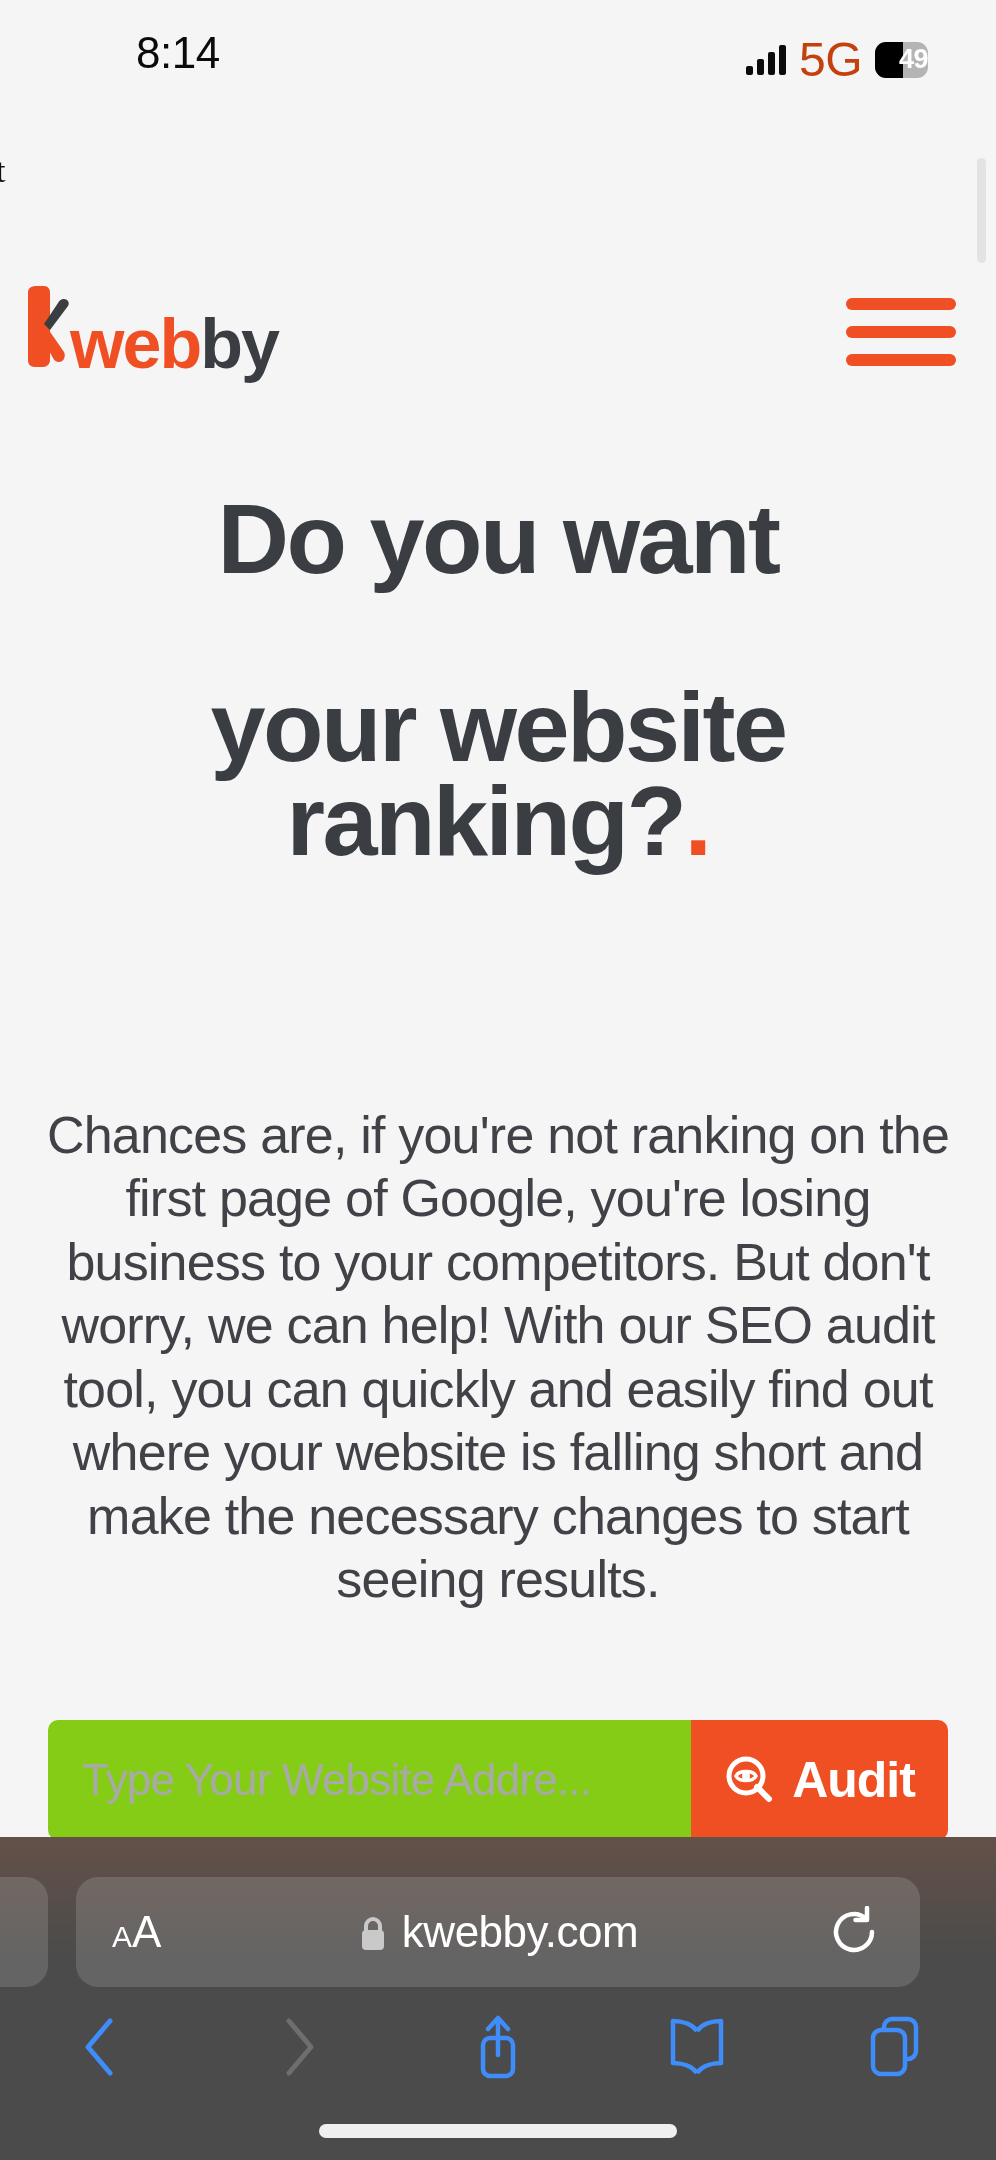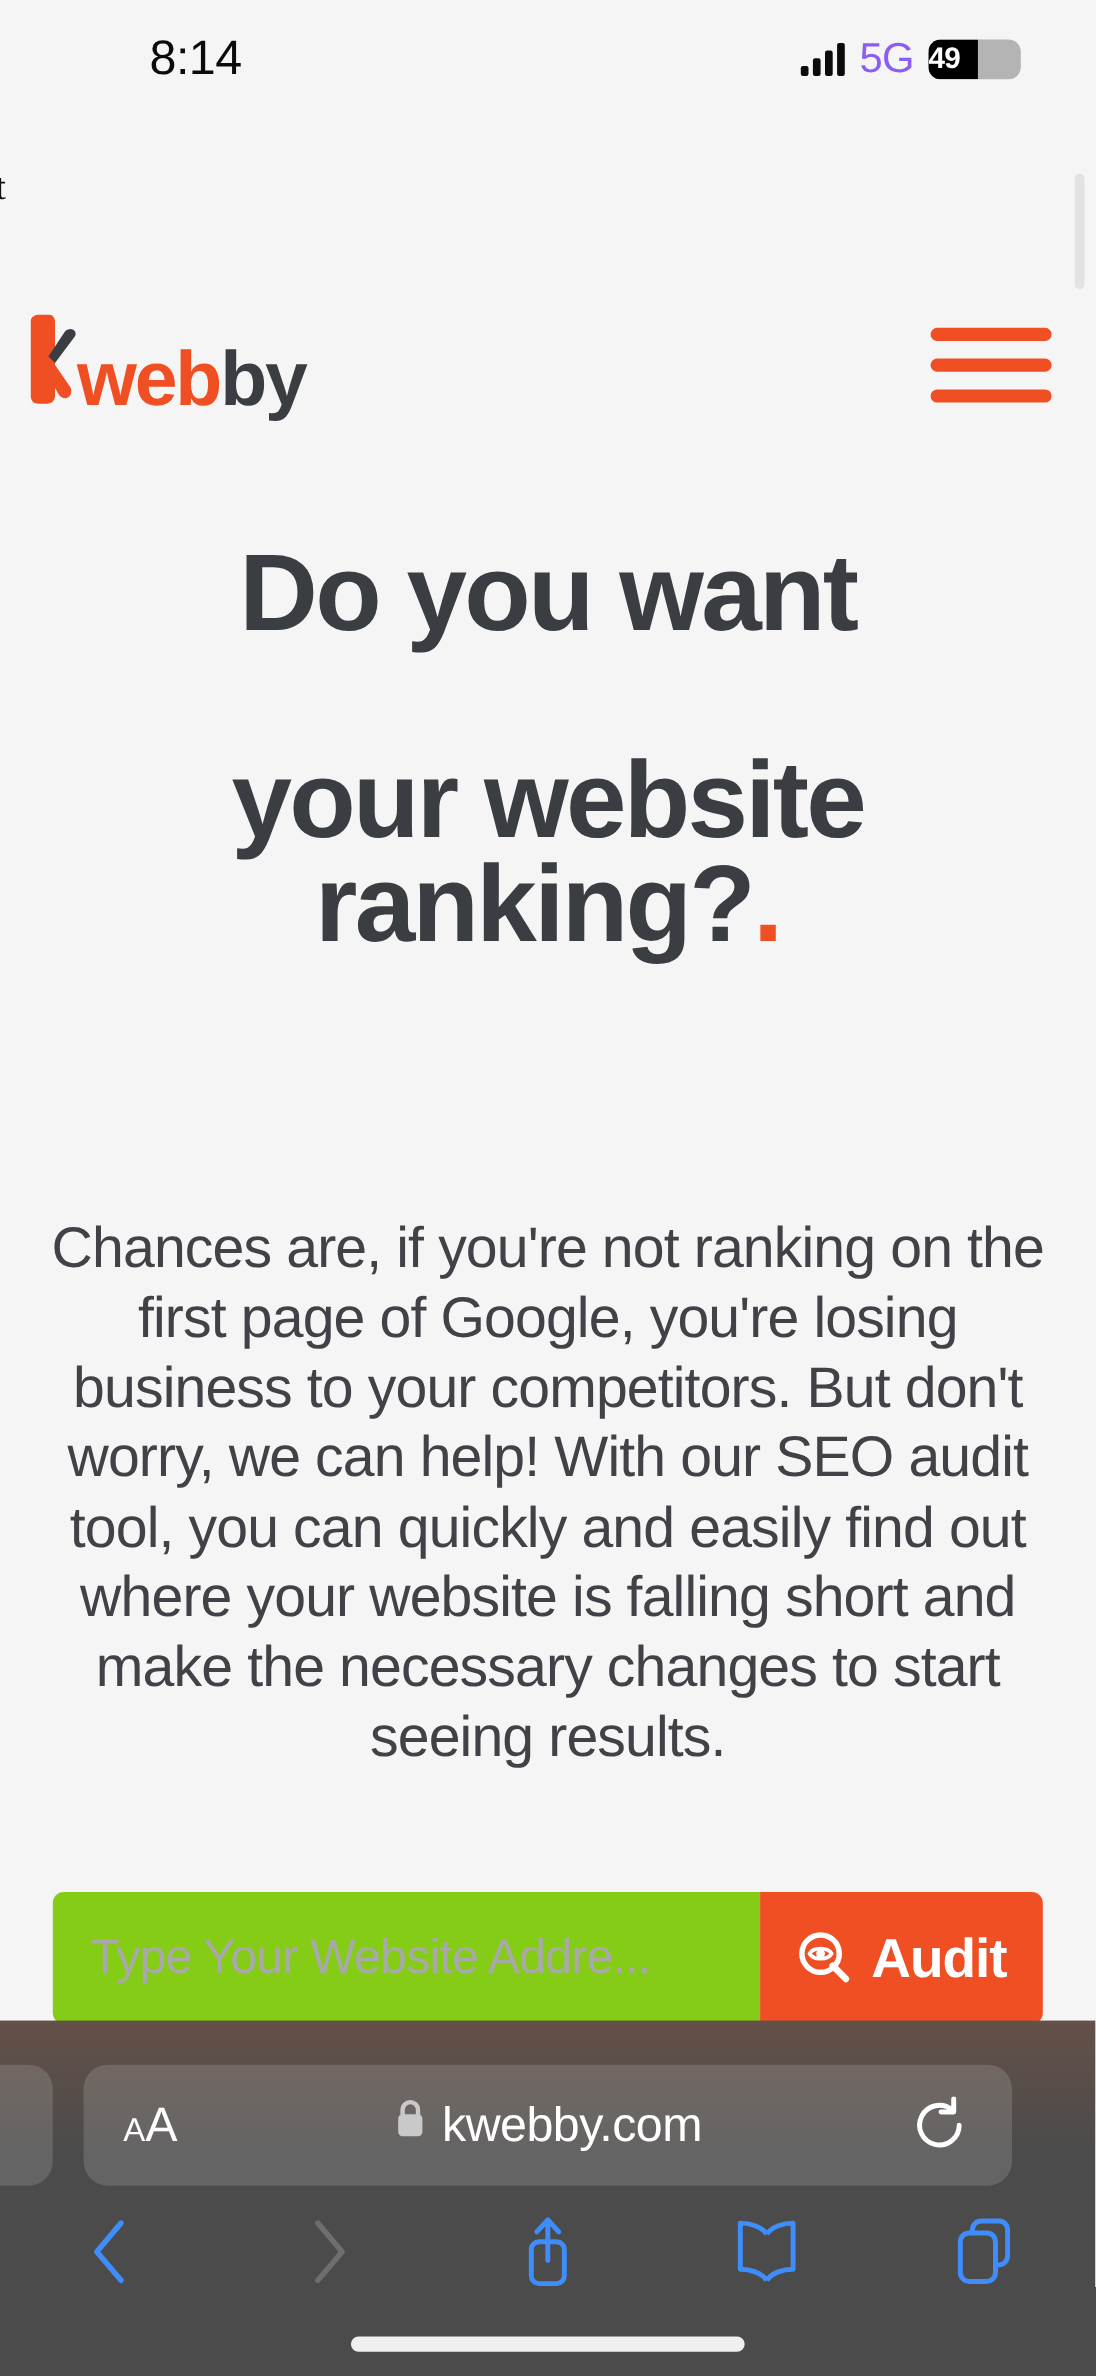--- a/index.html
+++ b/index.html
@@ -48,34 +48,34 @@
     display: block;
     width: 7px;
     background: #0b0b0b;
     border-radius: 2px;
   }
   .signal-bars i:nth-child(1) { height: 9px; }
   .signal-bars i:nth-child(2) { height: 16px; }
   .signal-bars i:nth-child(3) { height: 23px; }
   .signal-bars i:nth-child(4) { height: 30px; }
   #network-label {
-    font-size: 38px;
+    font-size: 48px;
     font-weight: 400;
-    color: #8b5cf6;
+    color: #c2410c;
     letter-spacing: -0.5px;
   }
   #battery {
     position: relative;
-    width: 84px; height: 36px;
+    width: 53px; height: 36px;
     border-radius: 11px;
     background: #b4b4b4;
     overflow: hidden;
     display: flex;
     align-items: center;
-    justify-content: flex-start;
+    justify-content: flex-end;
   }
   #battery-fill {
     position: absolute;
     left: 0; top: 0; bottom: 0;
     width: 53%;
     background: #000;
   }
   #battery-level {
     position: relative;
     font-size: 27px;
@@ -254,21 +254,21 @@
     left: 36px;
     display: flex;
     align-items: baseline;
     color: #fff;
   }
   #text-size-button .small-a { font-size: 30px; }
   #text-size-button .big-a   { font-size: 44px; }
   #address-center {
     flex: 1;
     display: flex;
-    align-items: flex-start;
+    align-items: flex-end;
     justify-content: center;
     gap: 14px;
   }
   #address-url {
     font-size: 44px;
     color: #fff;
     letter-spacing: -0.5px;
   }
   #reload-button {
     position: absolute;

